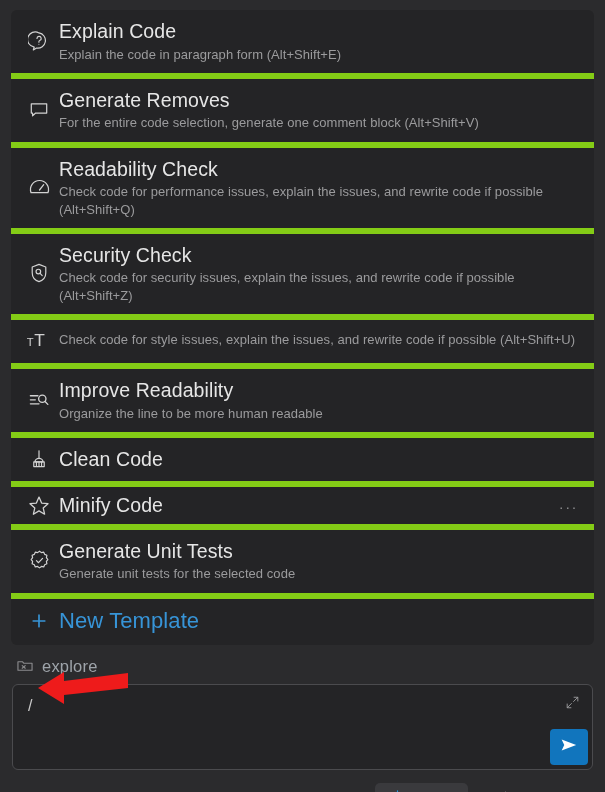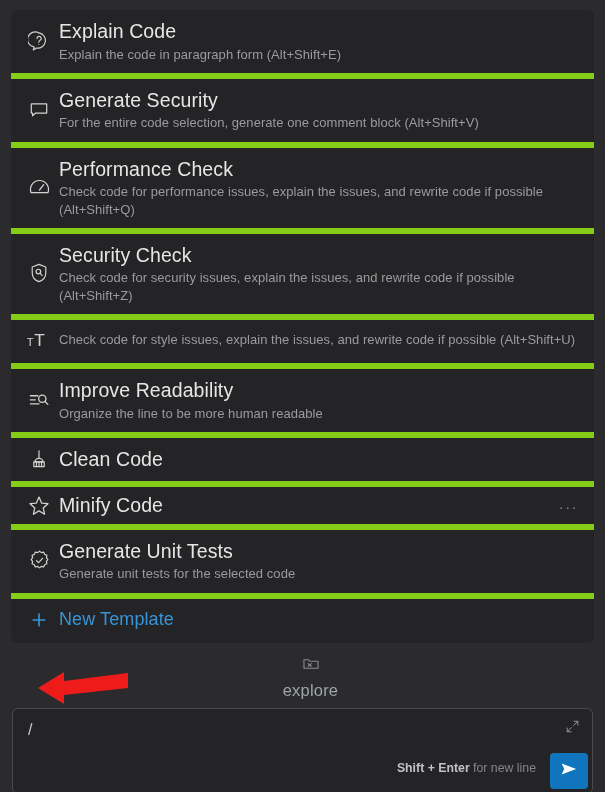--- a/index.html
+++ b/index.html
@@ -76,33 +76,32 @@
     min-height: 44px;
   }
   .newtpl-icon {
     flex: 0 0 34px;
     display: flex;
     align-items: center;
     justify-content: center;
     color: #3794d7;
   }
   .newtpl-label {
-    font-size: 18px;
+    font-size: 22px;
     color: #3794d7;
     padding-left: 3px;
     letter-spacing: .1px;
   }
 
   
   .context-row {
     display: flex;
     align-items: center;
     gap: 8px;
     padding: 12px 0 8px 16px;
-    flex-direction: column;
   }
   .context-icon { color: #8c8c8e; display:flex; align-items:center; }
   .context-label {
     font-size: 16.5px;
     color: #9ea4aa;
     letter-spacing: .2px;
   }
 
   
   .prompt-wrap { padding: 0 12px; }
@@ -207,34 +206,34 @@
     </div>
   </div>
 
   <div class="tpl-row">
     <div class="tpl-icon">
       <svg width="22" height="22" viewBox="0 0 24 24" fill="none" stroke="currentColor" stroke-width="1.35" stroke-linejoin="round">
         <path d="M3.6 5.2h16.8v10.1H8.3l-3.3 3.1v-3.1H3.6z"></path>
       </svg>
     </div>
     <div class="tpl-text">
-      <div class="tpl-title">Generate Security</div>
+      <div class="tpl-title">Generate Removes</div>
       <div class="tpl-desc">For the entire code selection, generate one comment block (Alt+Shift+V)</div>
     </div>
   </div>
 
   <div class="tpl-row">
     <div class="tpl-icon">
       <svg width="23" height="23" viewBox="0 0 24 24" fill="none" stroke="currentColor" stroke-width="1.3" stroke-linecap="round" stroke-linejoin="round">
         <path d="M3.2 17.4a9.4 9.4 0 1 1 17.6 0z"></path>
         <path d="M12 14.6l4.4-5.6"></path>
       </svg>
     </div>
     <div class="tpl-text">
-      <div class="tpl-title">Performance Check</div>
+      <div class="tpl-title">Readability Check</div>
       <div class="tpl-desc">Check code for performance issues, explain the issues, and rewrite code if possible (Alt+Shift+Q)</div>
     </div>
   </div>
 
   <div class="tpl-row">
     <div class="tpl-icon">
       <svg width="22" height="22" viewBox="0 0 24 24" fill="none" stroke="currentColor" stroke-width="1.3" stroke-linecap="round" stroke-linejoin="round">
         <path d="M12 2.6l7.4 2.9v6.1c0 4.6-3.1 8.3-7.4 9.8-4.3-1.5-7.4-5.2-7.4-9.8V5.5z"></path>
         <circle cx="11.3" cy="10.4" r="2.5"></circle>
         <path d="M13.2 12.4l2.3 2.5"></path>
@@ -337,23 +336,20 @@
 
     <span class="expand-icon">
       <svg width="15" height="15" viewBox="0 0 24 24" fill="none" stroke="currentColor" stroke-width="1.5" stroke-linecap="round" stroke-linejoin="round">
         <path d="M14.5 3.6h6v6"></path>
         <path d="M9.5 20.4h-6v-6"></path>
         <path d="M20.5 3.6l-6.8 6.8"></path>
         <path d="M3.5 20.4l6.8-6.8"></path>
       </svg>
     </span>
 
-    <div class="hint">
-      <b>Shift + Enter</b><span> for new line</span>
-    </div>
 
     <button class="send-btn">
       <span>
         <svg width="22" height="20" viewBox="0 0 24 24" fill="#ffffff" stroke="none">
           <path d="M3.2 5.4l17.4 6.6-17.4 6.6 3.1-6.6z"></path>
         </svg>
       </span>
     </button>
   </div>
 </div>

